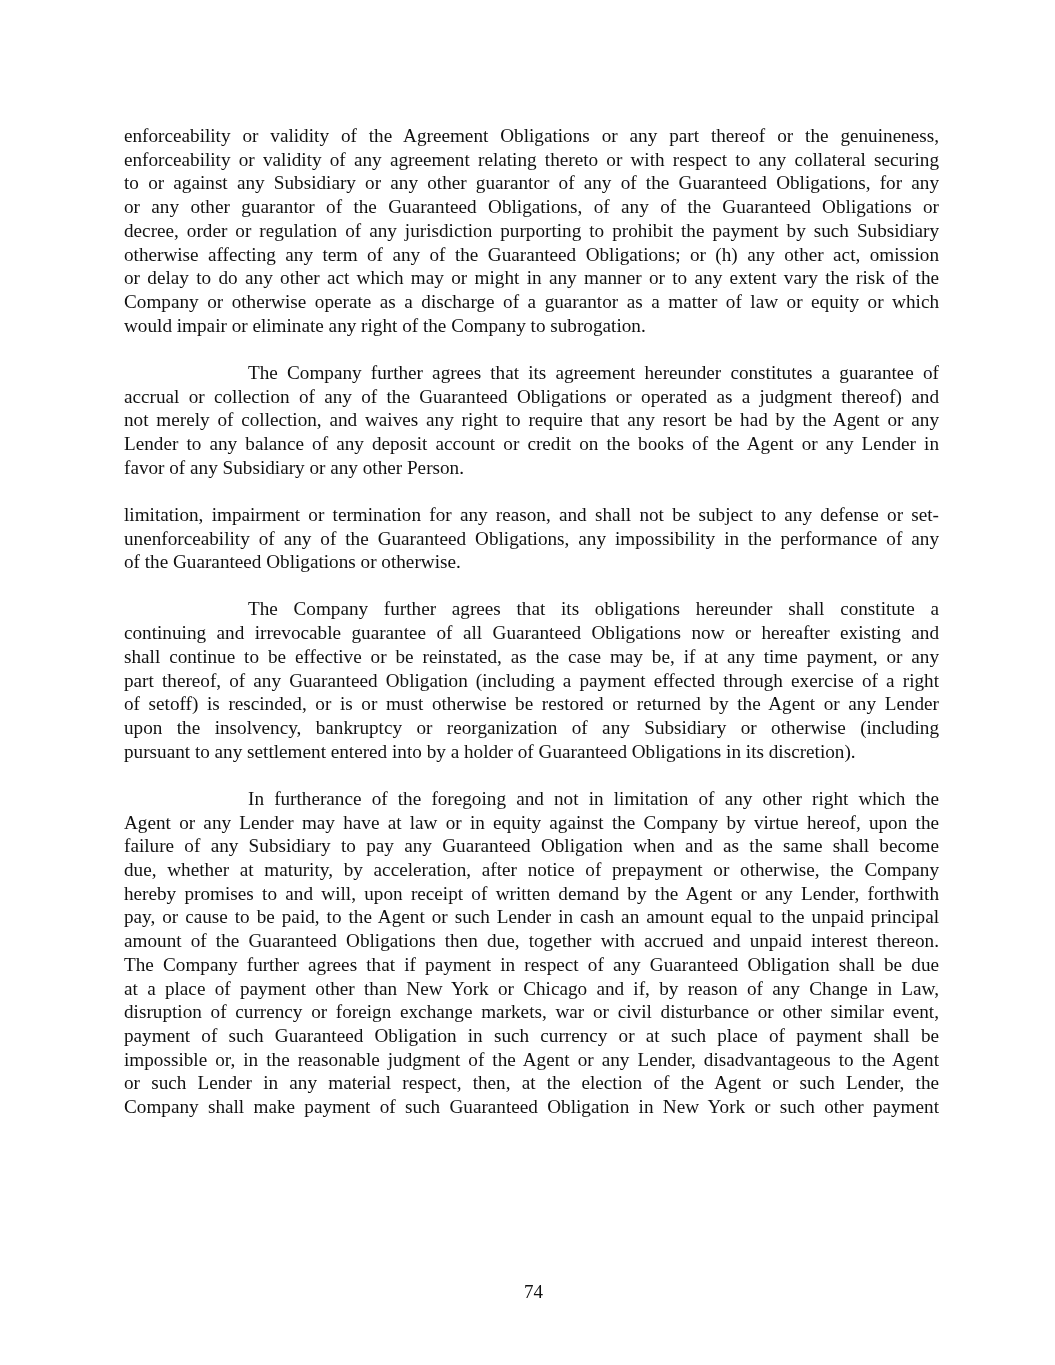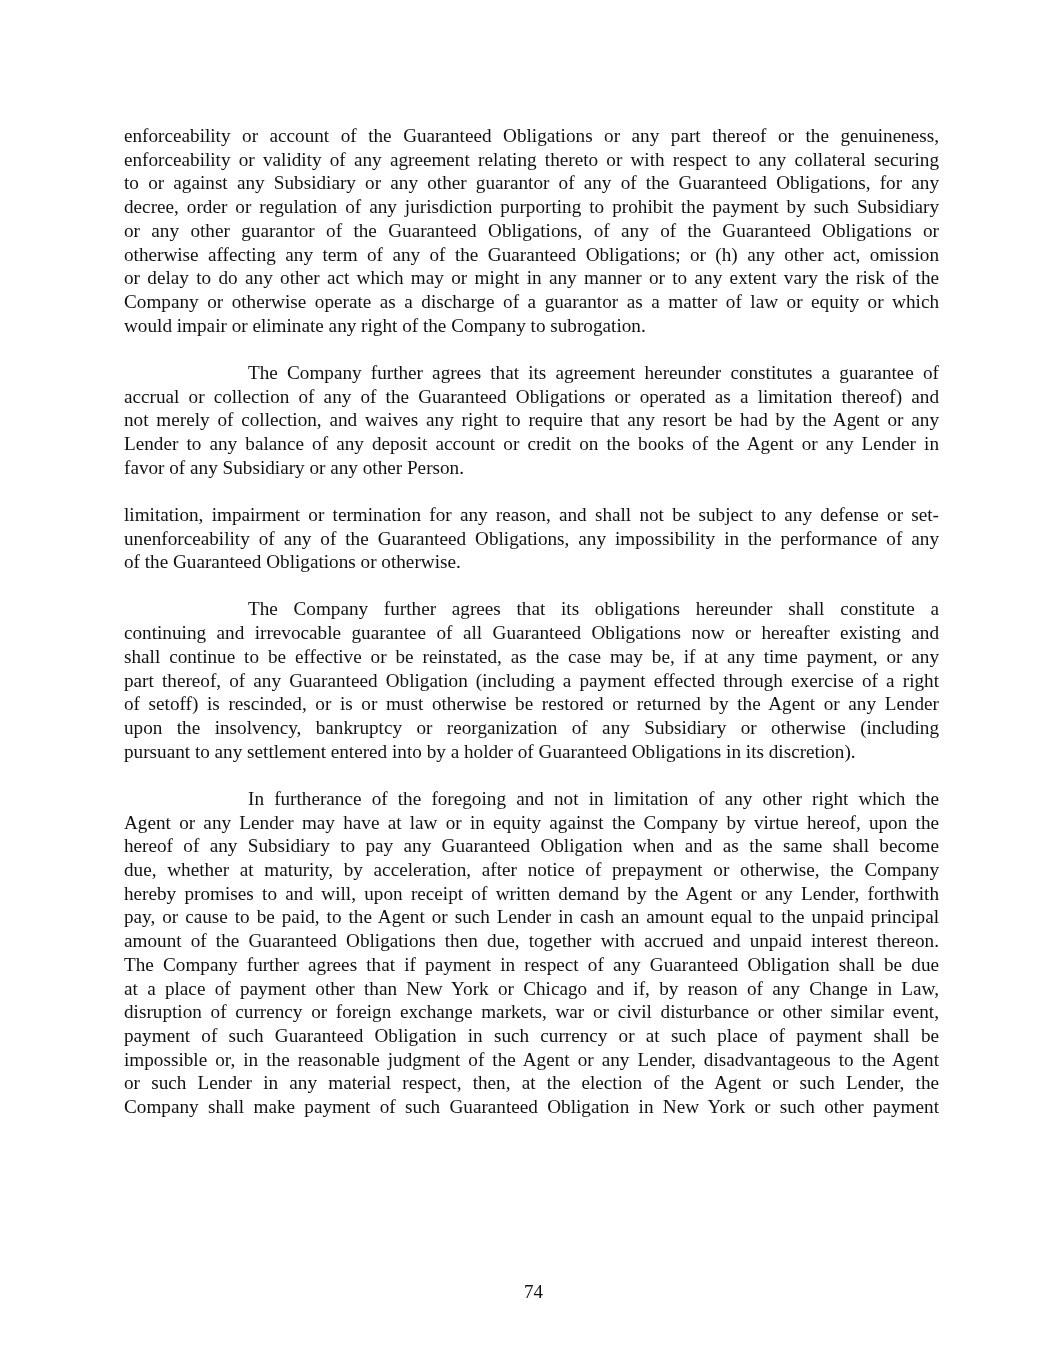--- a/index.html
+++ b/index.html
@@ -15,34 +15,34 @@
     .page-number {
       position: absolute; left: 6px; width: 1055px; top: 1281px; text-align: center;
       font-family: "Liberation Serif", serif; font-size: 19px; color: #111111;
     }
   </style>
 </head>
 <body>
 
 <div class="page">
   <div class="para">
-    <span class="line">enforceability or account of the Guaranteed Obligations or any part thereof or the genuineness,</span>
+    <span class="line">enforceability or validity of the Agreement Obligations or any part thereof or the genuineness,</span>
     <span class="line">enforceability or validity of any agreement relating thereto or with respect to any collateral securing</span>
     <span class="line">to or against any Subsidiary or any other guarantor of any of the Guaranteed Obligations, for any</span>
+    <span class="line">or any other guarantor of the Guaranteed Obligations, of any of the Guaranteed Obligations or</span>
     <span class="line">decree, order or regulation of any jurisdiction purporting to prohibit the payment by such Subsidiary</span>
-    <span class="line">or any other guarantor of the Guaranteed Obligations, of any of the Guaranteed Obligations or</span>
     <span class="line">otherwise affecting any term of any of the Guaranteed Obligations; or (h) any other act, omission</span>
     <span class="line">or delay to do any other act which may or might in any manner or to any extent vary the risk of the</span>
     <span class="line">Company or otherwise operate as a discharge of a guarantor as a matter of law or equity or which</span>
     <span class="line last">would impair or eliminate any right of the Company to subrogation.</span>
   </div>
 
   <div class="para">
     <span class="line" style="padding-left:124px">The Company further agrees that its agreement hereunder constitutes a guarantee of</span>
-    <span class="line">accrual or collection of any of the Guaranteed Obligations or operated as a limitation thereof) and</span>
+    <span class="line">accrual or collection of any of the Guaranteed Obligations or operated as a judgment thereof) and</span>
     <span class="line">not merely of collection, and waives any right to require that any resort be had by the Agent or any</span>
     <span class="line">Lender to any balance of any deposit account or credit on the books of the Agent or any Lender in</span>
     <span class="line last">favor of any Subsidiary or any other Person.</span>
   </div>
 
   <div class="para">
     <span class="line">limitation, impairment or termination for any reason, and shall not be subject to any defense or set-</span>
     <span class="line">unenforceability of any of the Guaranteed Obligations, any impossibility in the performance of any</span>
     <span class="line last">of the Guaranteed Obligations or otherwise.</span>
   </div>
@@ -53,21 +53,21 @@
     <span class="line">shall continue to be effective or be reinstated, as the case may be, if at any time payment, or any</span>
     <span class="line">part thereof, of any Guaranteed Obligation (including a payment effected through exercise of a right</span>
     <span class="line">of setoff) is rescinded, or is or must otherwise be restored or returned by the Agent or any Lender</span>
     <span class="line">upon the insolvency, bankruptcy or reorganization of any Subsidiary or otherwise (including</span>
     <span class="line last">pursuant to any settlement entered into by a holder of Guaranteed Obligations in its discretion).</span>
   </div>
 
   <div class="para">
     <span class="line" style="padding-left:124px">In furtherance of the foregoing and not in limitation of any other right which the</span>
     <span class="line">Agent or any Lender may have at law or in equity against the Company by virtue hereof, upon the</span>
-    <span class="line">hereof of any Subsidiary to pay any Guaranteed Obligation when and as the same shall become</span>
+    <span class="line">failure of any Subsidiary to pay any Guaranteed Obligation when and as the same shall become</span>
     <span class="line">due, whether at maturity, by acceleration, after notice of prepayment or otherwise, the Company</span>
     <span class="line">hereby promises to and will, upon receipt of written demand by the Agent or any Lender, forthwith</span>
     <span class="line">pay, or cause to be paid, to the Agent or such Lender in cash an amount equal to the unpaid principal</span>
     <span class="line">amount of the Guaranteed Obligations then due, together with accrued and unpaid interest thereon.</span>
     <span class="line">The Company further agrees that if payment in respect of any Guaranteed Obligation shall be due</span>
     <span class="line">at a place of payment other than New York or Chicago and if, by reason of any Change in Law,</span>
     <span class="line">disruption of currency or foreign exchange markets, war or civil disturbance or other similar event,</span>
     <span class="line">payment of such Guaranteed Obligation in such currency or at such place of payment shall be</span>
     <span class="line">impossible or, in the reasonable judgment of the Agent or any Lender, disadvantageous to the Agent</span>
     <span class="line">or such Lender in any material respect, then, at the election of the Agent or such Lender, the</span>

